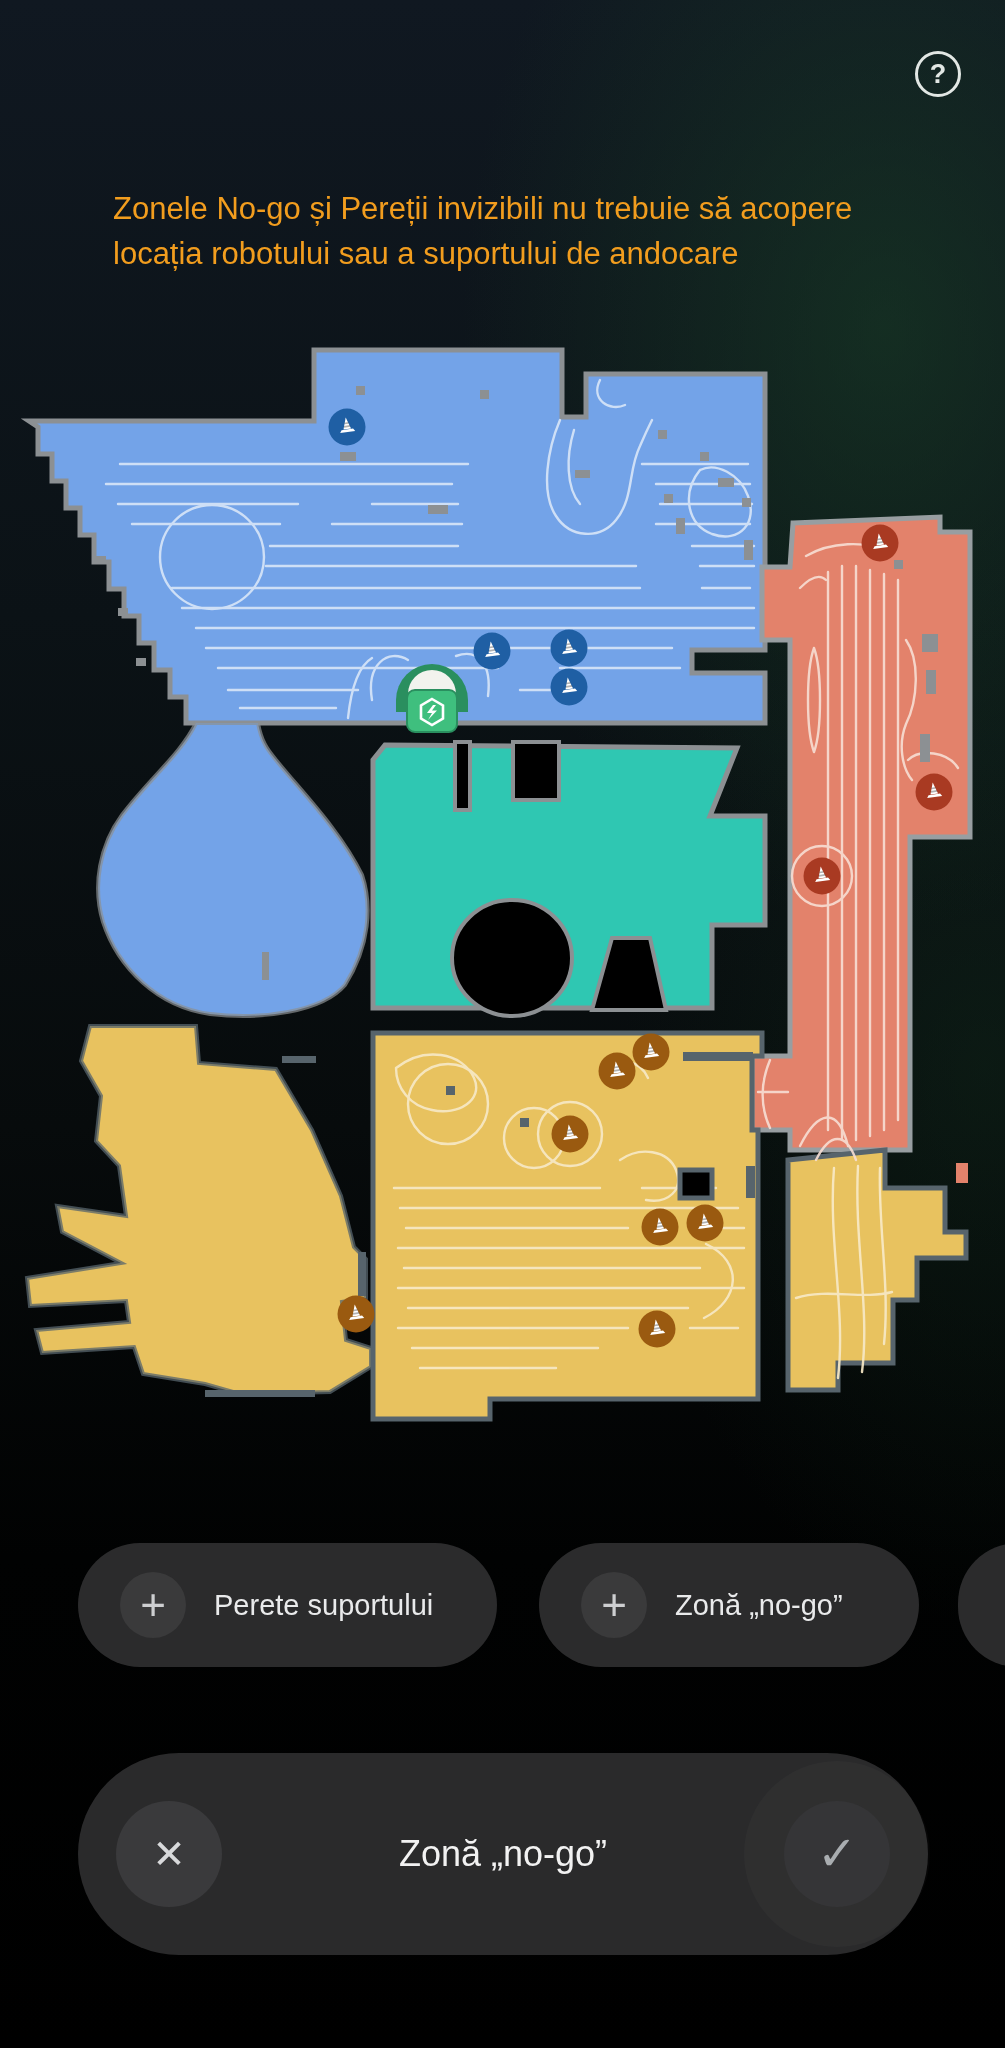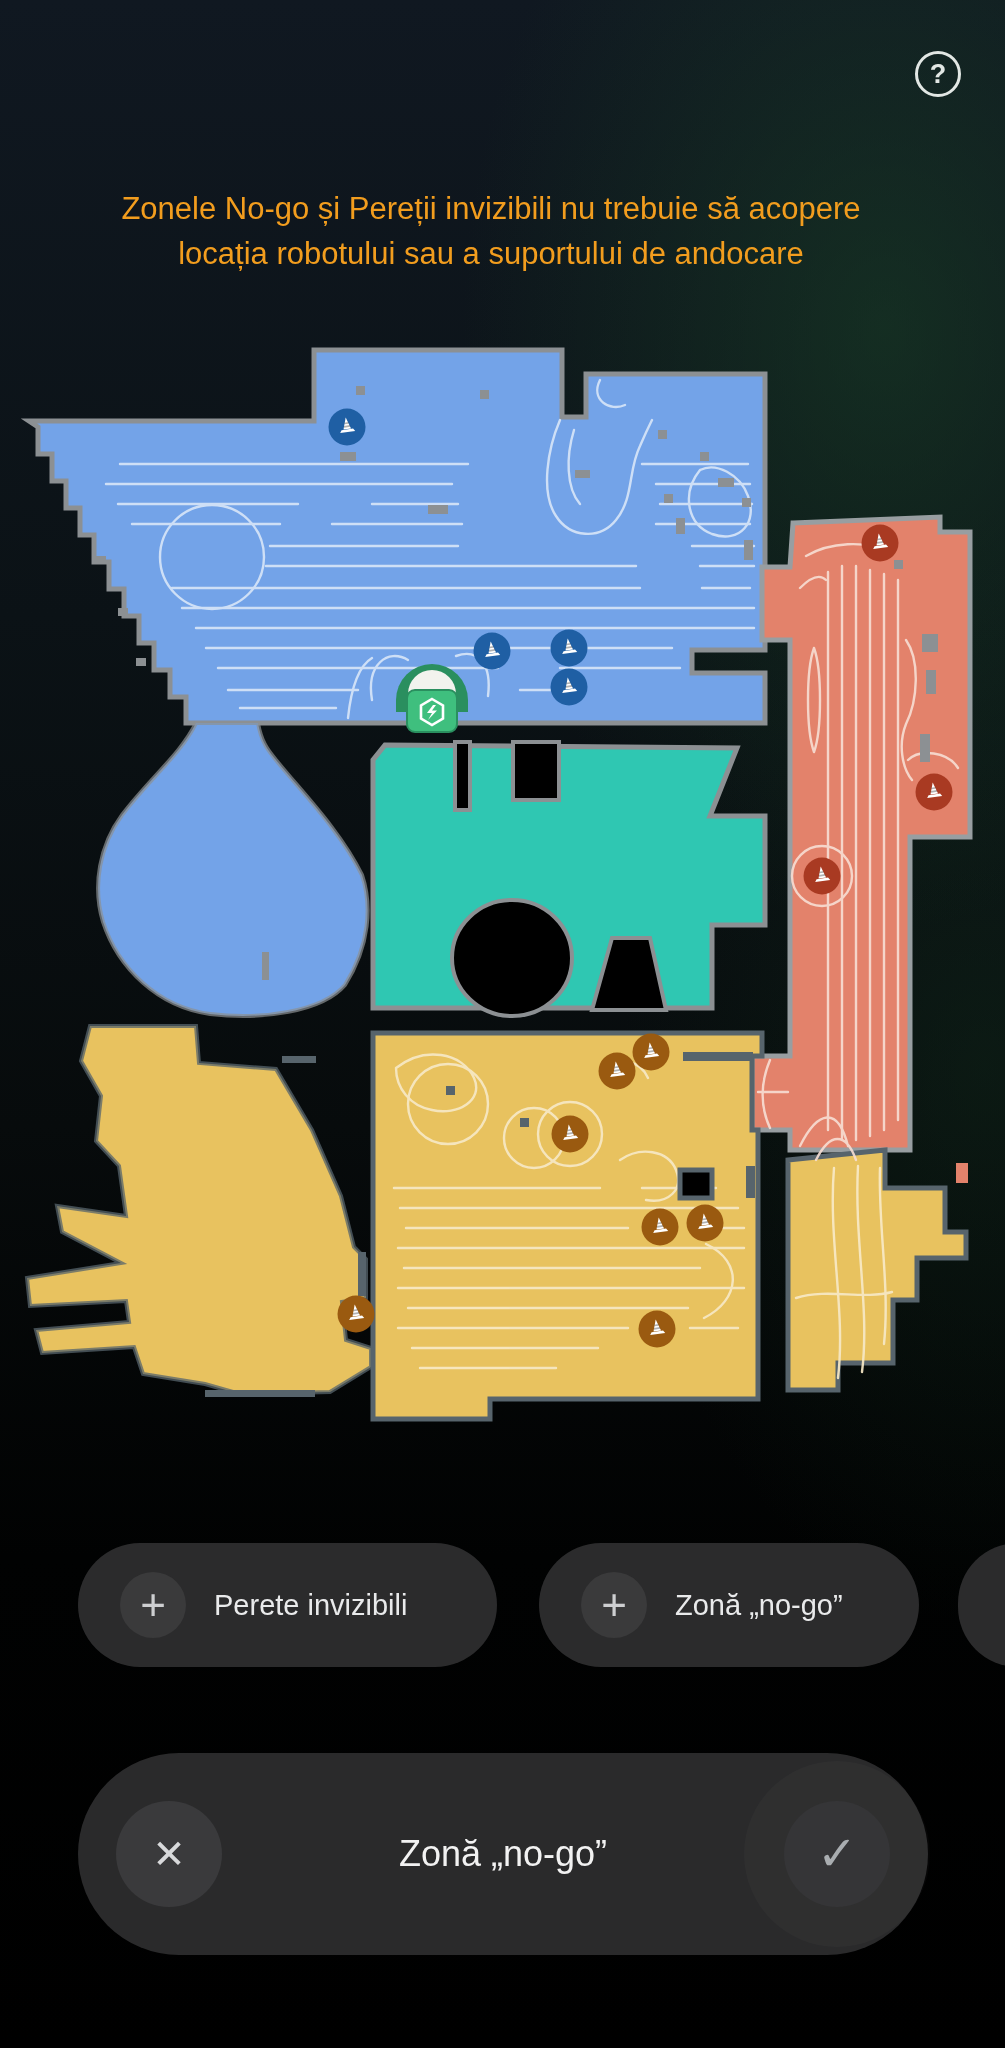--- a/index.html
+++ b/index.html
@@ -10,22 +10,22 @@
       radial-gradient(60% 42% at 88% 16%, rgba(26,66,40,.55) 0%, rgba(26,66,40,0) 70%),
       radial-gradient(50% 38% at 98% 52%, rgba(18,48,30,.38) 0%, rgba(18,48,30,0) 72%),
       linear-gradient(180deg,#101821 0%,#0b1216 30%,#070b0c 55%,#010202 76%,#000 100%);
   }
   .help-btn{
     position:absolute;left:915px;top:51px;width:46px;height:46px;border-radius:50%;
     border:3.5px solid #e2e7e4;display:flex;align-items:center;justify-content:center;
     color:#e2e7e4;font-size:27px;font-weight:700;box-sizing:border-box;
   }
   .warning{
-    position:absolute;left:96px;top:186px;width:790px;
-    color:#f29d1e;font-size:31px;line-height:45px;text-align:center;font-weight:400;
+    position:absolute;left:113px;top:186px;width:790px;
+    color:#f29d1e;font-size:31px;line-height:45px;font-weight:400;
   }
   #map{position:absolute;left:0;top:0;}
   .trace{fill:none;stroke-linecap:round;stroke-linejoin:round;}
   .trace-blue{stroke:#d6e5f8;stroke-width:2.4;opacity:.92;}
   .trace-salmon{stroke:#f7ded4;stroke-width:2.4;opacity:.9;}
   .trace-warm{stroke:#f7e9c6;stroke-width:2.4;opacity:.92;}
   .pill{
     position:absolute;top:1543px;height:124px;border-radius:62px;background:#2b2b2c;
     display:flex;align-items:center;color:#e9eaeb;font-size:29px;
   }
@@ -229,21 +229,21 @@
           <circle cx="356" cy="1314" r="18.5" fill="#9a5a10"></circle>
           <use href="#cone-glyph" transform="translate(344 1301)"></use>
         </g>
       </g>
   </svg>
 
   <div class="pill" style="left:78px;width:419px;">
     <span class="plus-circle">
       <span>+</span>
     </span>
-    <span>Perete invizibili</span>
+    <span>Perete suportului</span>
   </div>
 
   <div class="pill" style="left:539px;width:380px;">
     <span class="plus-circle">
       <span>+</span>
     </span>
     <span>Zonă „no-go”</span>
   </div>
 
   <div class="pill-fragment"></div>

